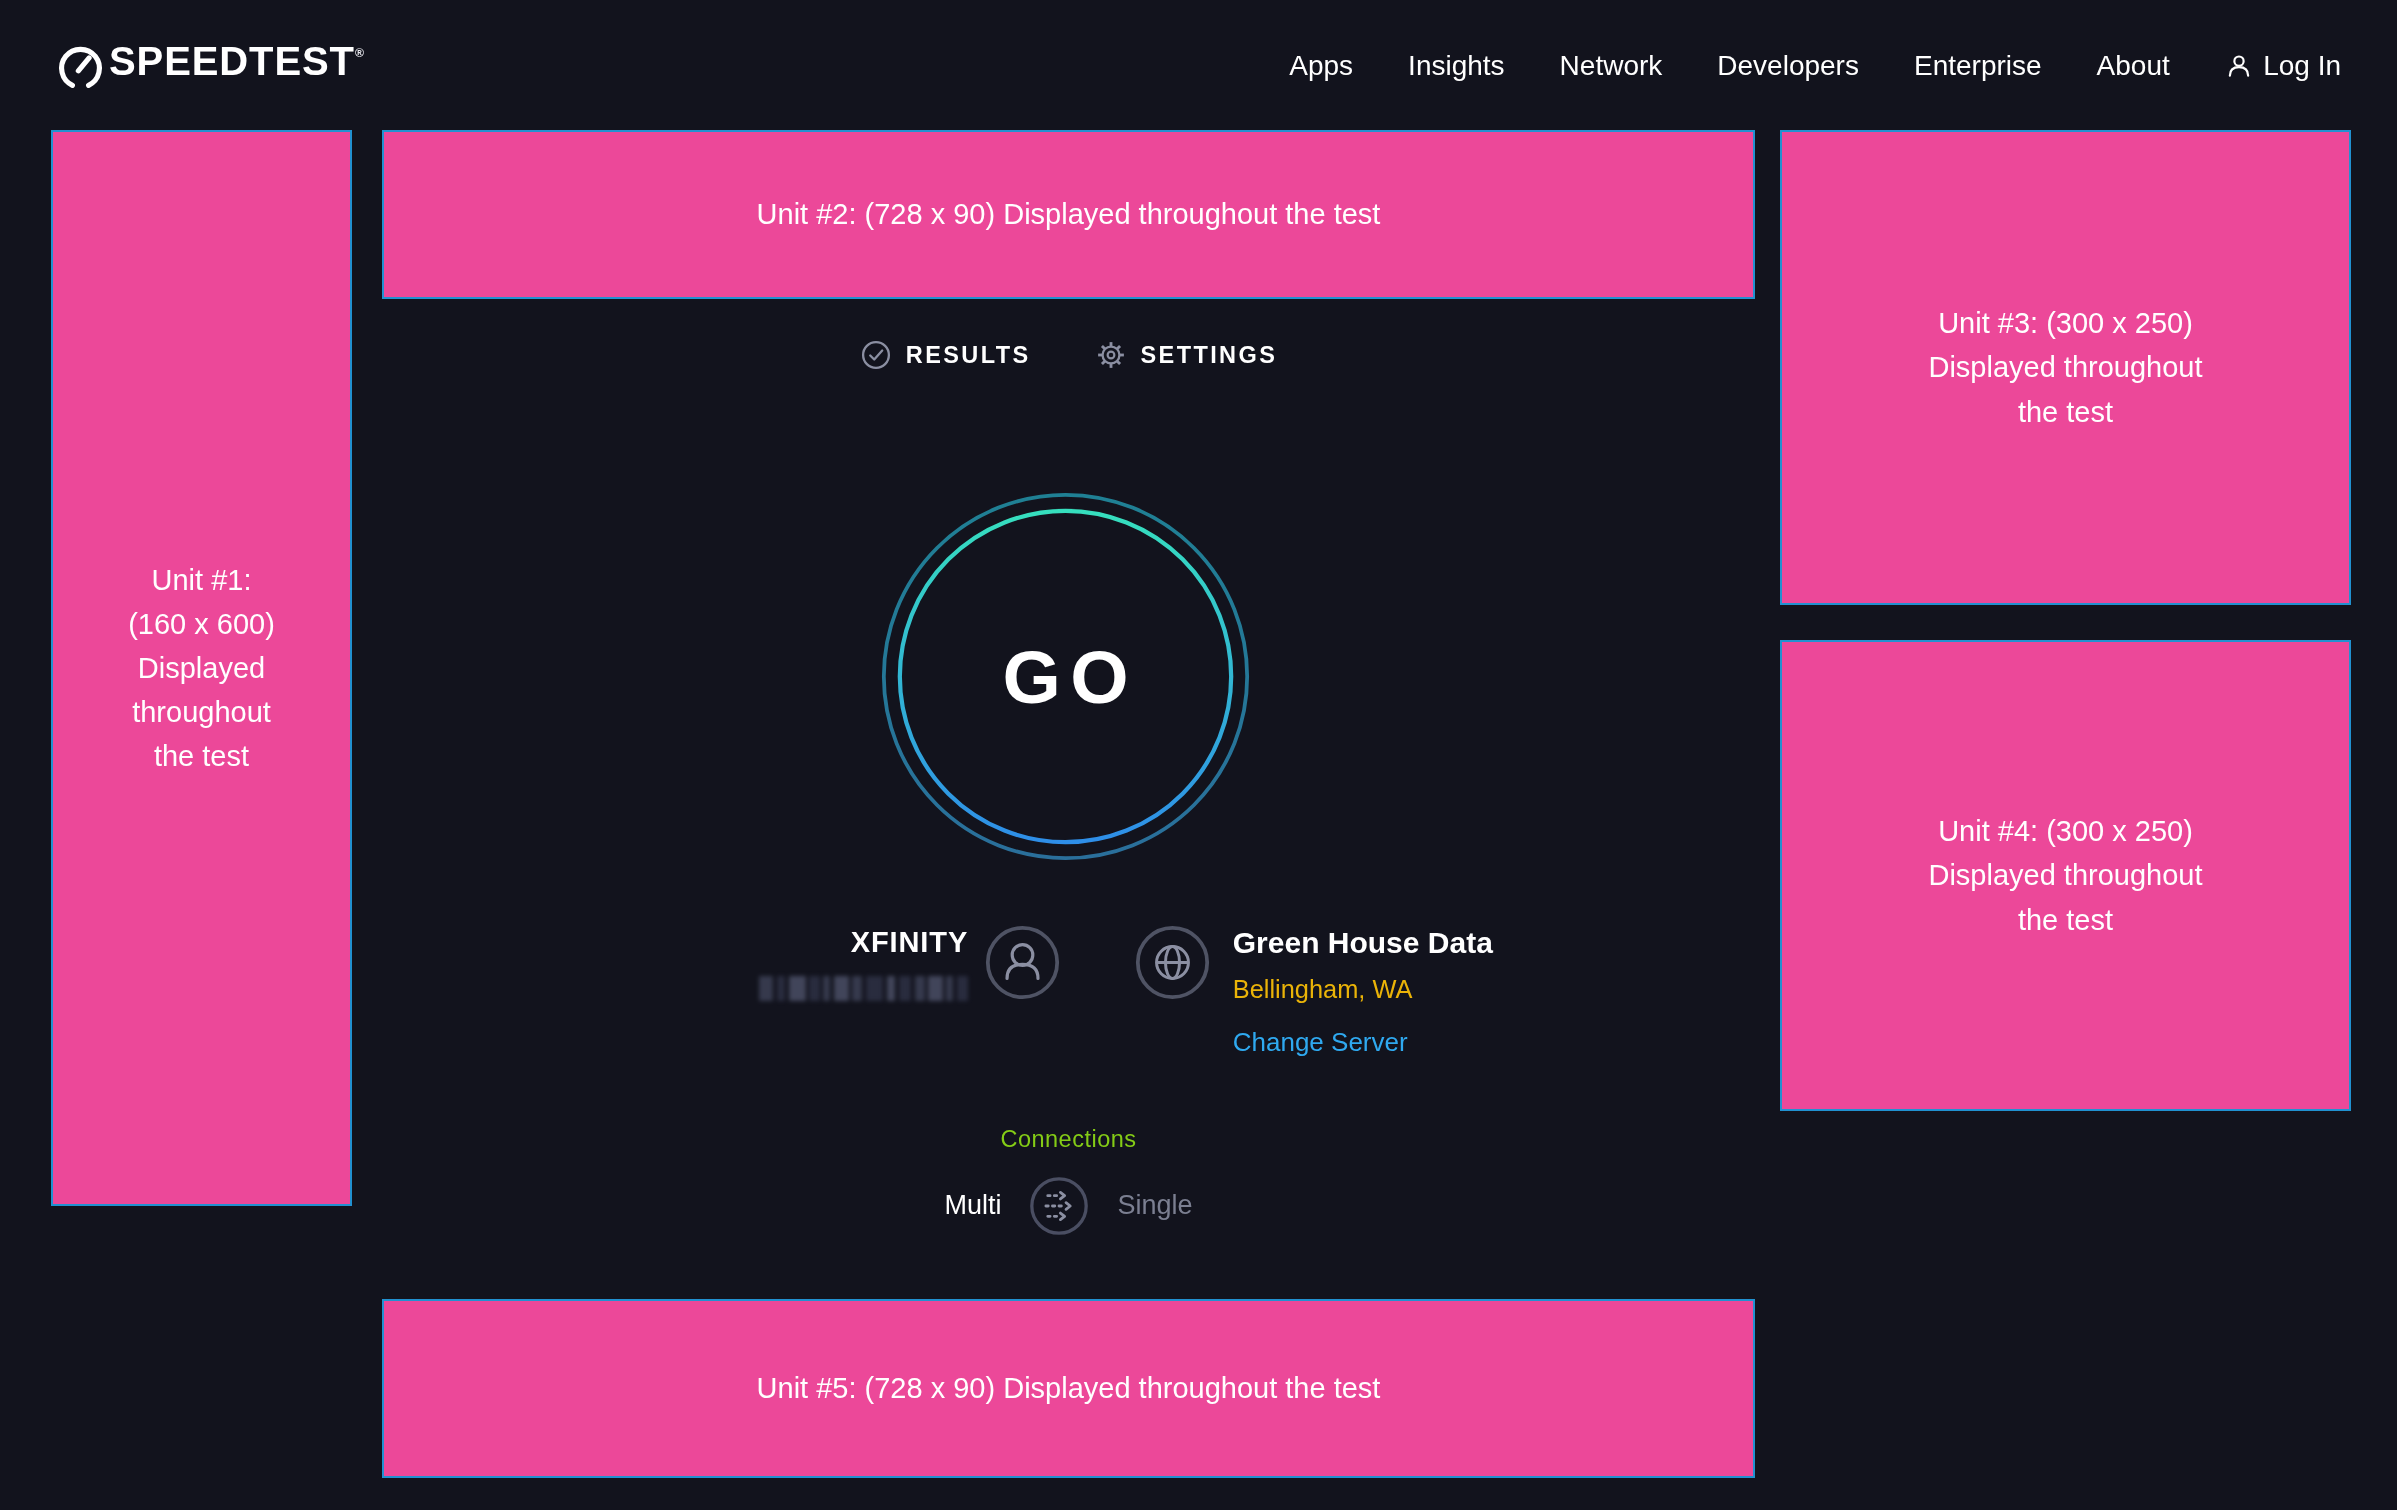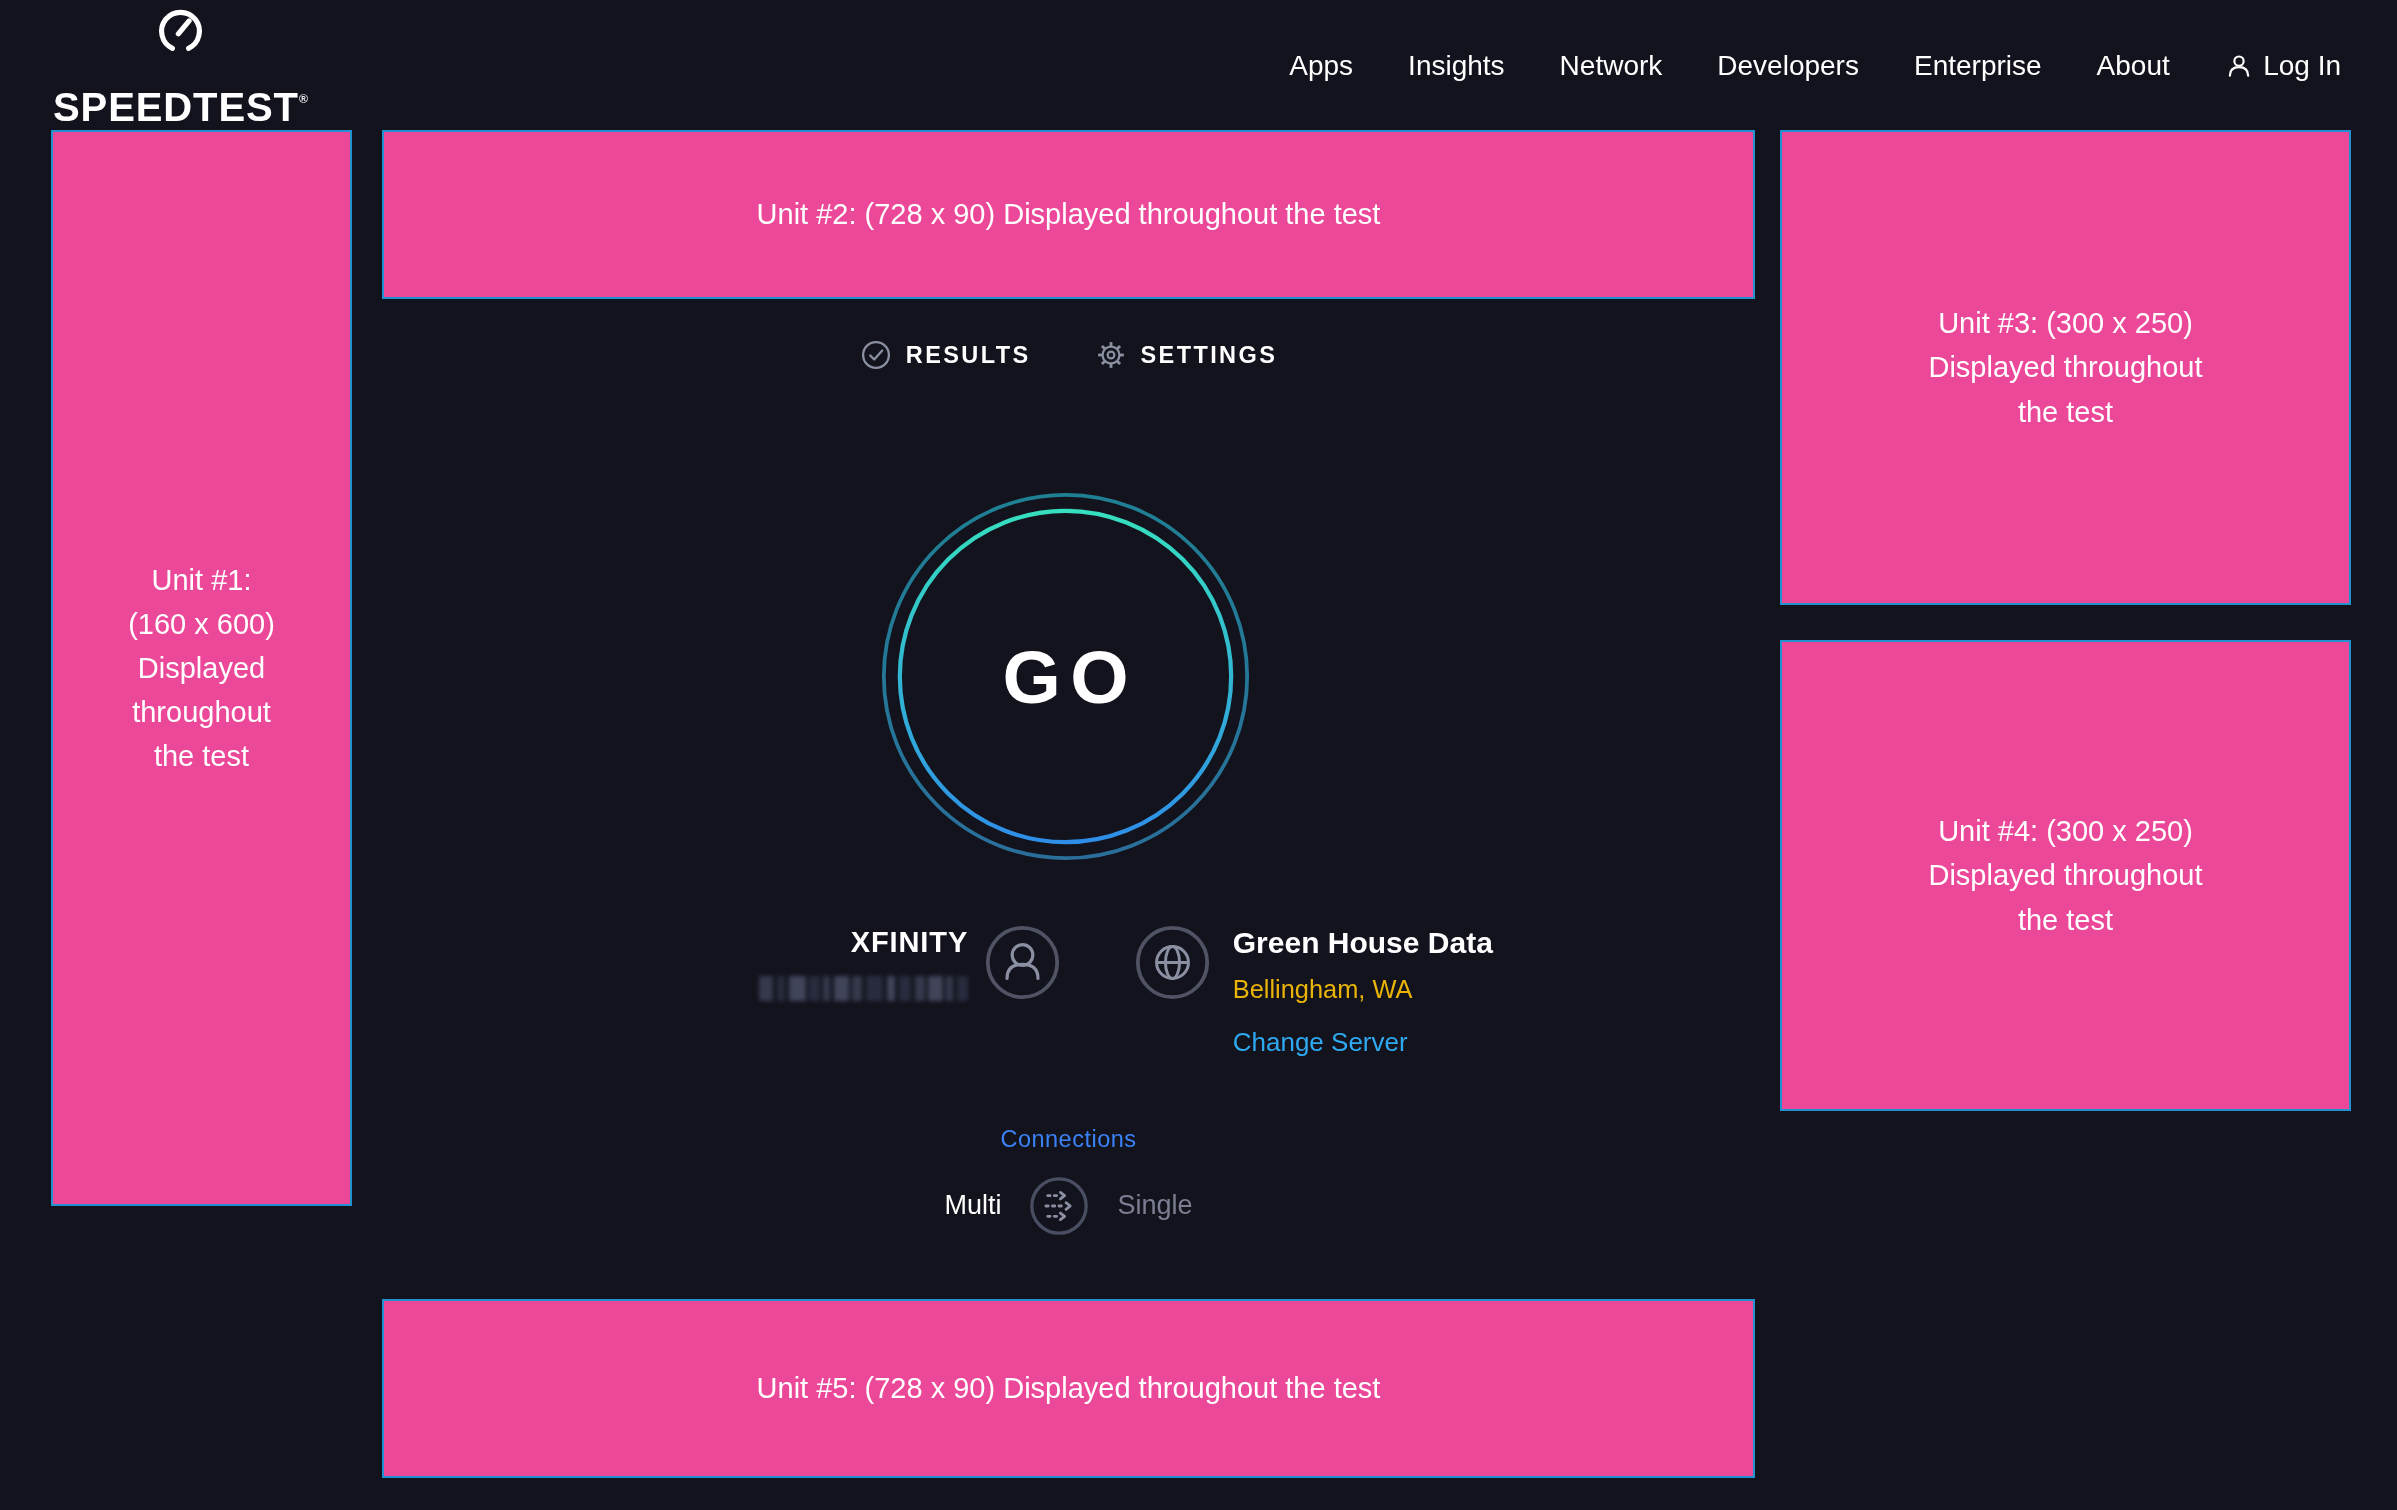--- a/index.html
+++ b/index.html
@@ -11,21 +11,21 @@
     color:#ffffff;
     position:relative;
     overflow:hidden;
   }
   
   .header {
     position:absolute; top:0; left:0; width:2397px; height:132px;
     display:flex; align-items:center; justify-content:space-between;
     padding:0 56px 0 53px;
   }
-  .logo { display:flex; align-items:center; gap:28px; cursor:pointer;flex-direction:column; }
+  .logo { display:flex; gap:1px; cursor:pointer; }
   .logo svg { width:55px; height:55px; display:block; }
   .brand { font-size:40px; font-weight:bold; letter-spacing:0.9px; white-space:nowrap; }
   .tm { font-size:12.2px; vertical-align:top; line-height:28px; color:#e8e8ee; }
   .nav { display:flex; align-items:center; gap:55px; }
   .nav-item { font-size:28px; color:#ffffff; cursor:pointer; white-space:nowrap; }
   .login { display:flex; align-items:center; gap:10.4px; cursor:pointer; }
   .login svg { width:28px; height:28px; display:block; }
 
   
   .ad {
@@ -88,21 +88,21 @@
   .server-block { margin-left:22.6px; margin-top:13px; text-align:left; }
   .server-name { font-size:30px; font-weight:bold; }
   .server-location { font-size:25.4px; color:#eab308; margin-top:15px; }
   .change-server { font-size:26px; color:#2fa9f0; margin-top:22.6px; cursor:pointer; }
 
   
   .connections {
     position:absolute; top:1126px; left:382px; width:1373px;
     text-align:center;
   }
-  .connections-label { font-size:23.5px; color:#3b82f6; letter-spacing:0.5px; }
+  .connections-label { font-size:23.5px; color:#84cc16; letter-spacing:0.5px; }
   .conn-row { margin-top:22.6px; display:flex; align-items:center; justify-content:center; gap:28px; }
   .conn-multi { font-size:27px; color:#ffffff; cursor:pointer; }
   .conn-single { font-size:27px; color:#7b7f91; cursor:pointer; }
   .conn-toggle { cursor:pointer; }
   .conn-toggle svg { width:60px; height:60px; display:block; }
 </style>
 </head>
 <body>
 
 <div class="header">

